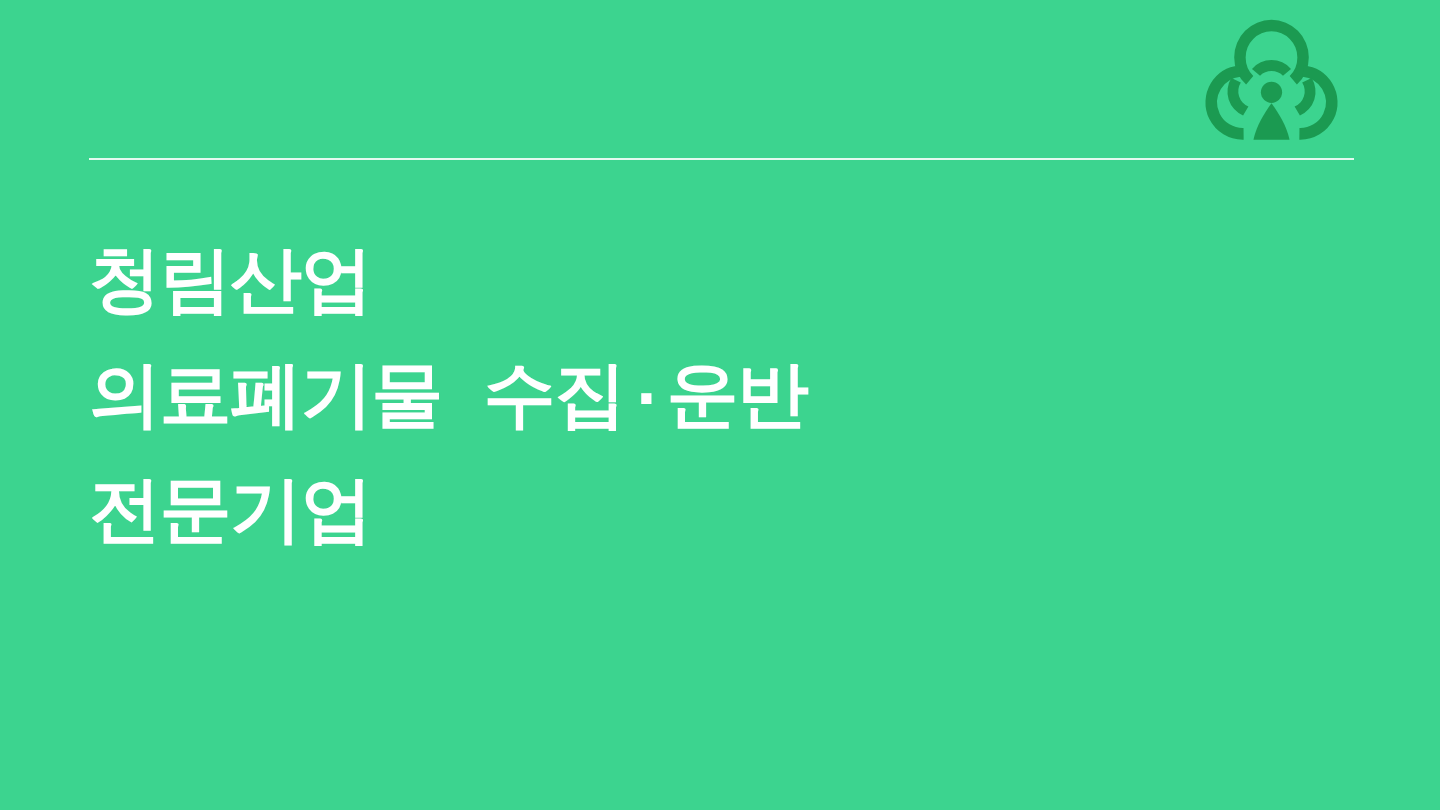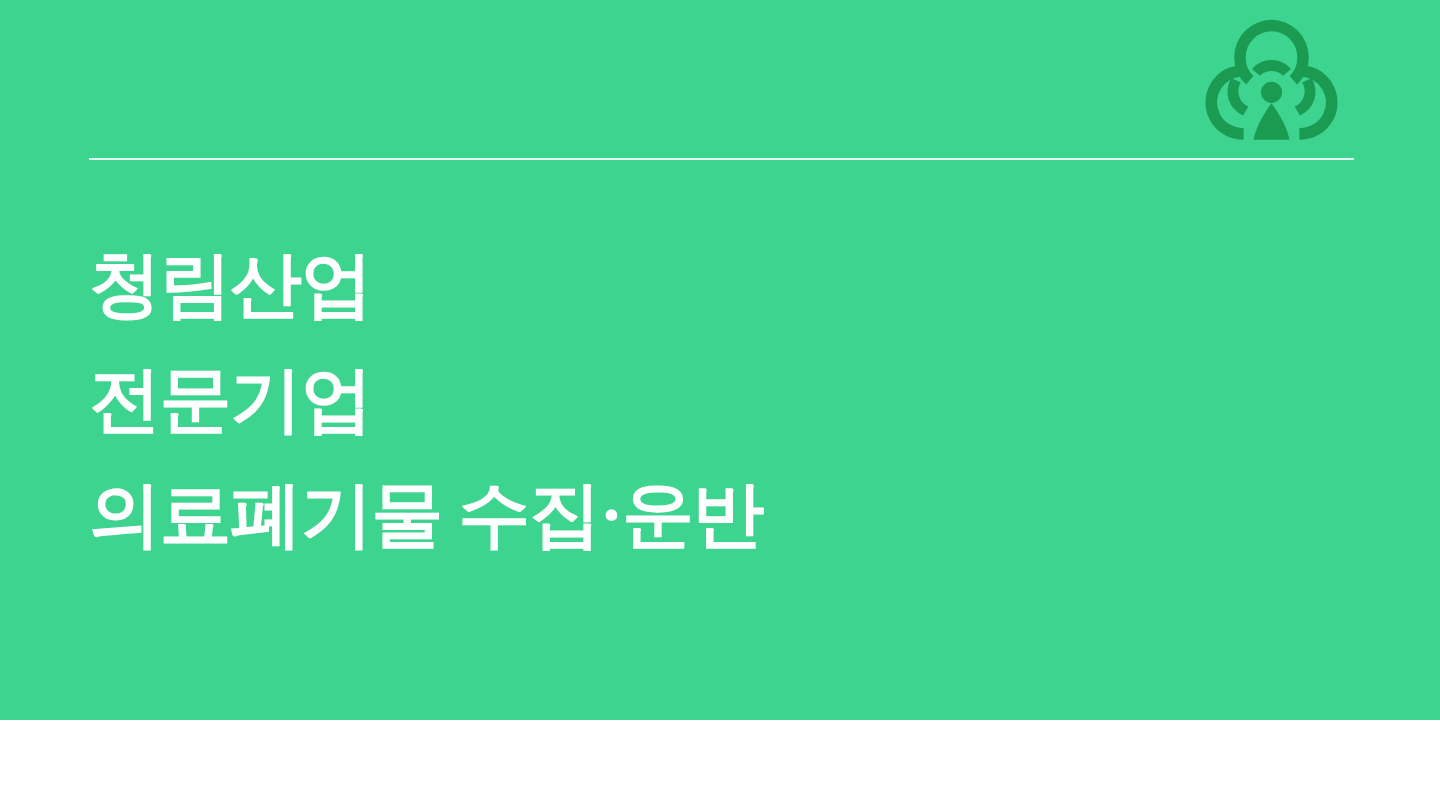--- a/index.html
+++ b/index.html
@@ -5,24 +5,24 @@
 <style>
   html, body {
     margin: 0;
     padding: 0;
     background: #ffffff;
   }
 
   .slide {
     position: relative;
     width: 1440px;
-    height: 720px;
+    height: 810px;
     overflow: hidden;
     background: #3cd48f;
-    font-family: Liberation Serif, serif;
+    font-family: Liberation Mono, monospace;
     -webkit-font-smoothing: antialiased;
   }
 
   
   .biohazard-mark {
     position: absolute;
     left: 1199px;
     top: 17px;
     width: 145px;
     height: 132px;
@@ -142,18 +142,18 @@
                  l12.6 -10.2
                  c4.2 9.1 7.0 15.4 12.9 19.5 Z" opacity="0"></path>
       </g>
     </svg>
   </div>
 
   <div class="divider-rule"></div>
 
   <div class="headline-block">
     <span class="headline-line">청림산업</span>
+    <span class="headline-line">의료폐기물 수집·운반</span>
     <span class="headline-line">전문기업</span>
-    <span class="headline-line">의료폐기물 수집·운반</span>
   </div>
 
 
 </div>
 
 </body></html>

